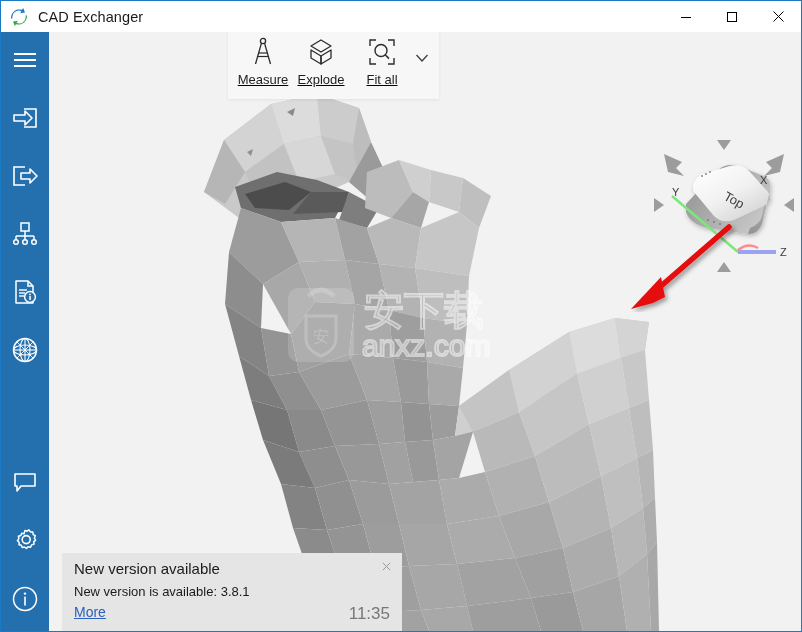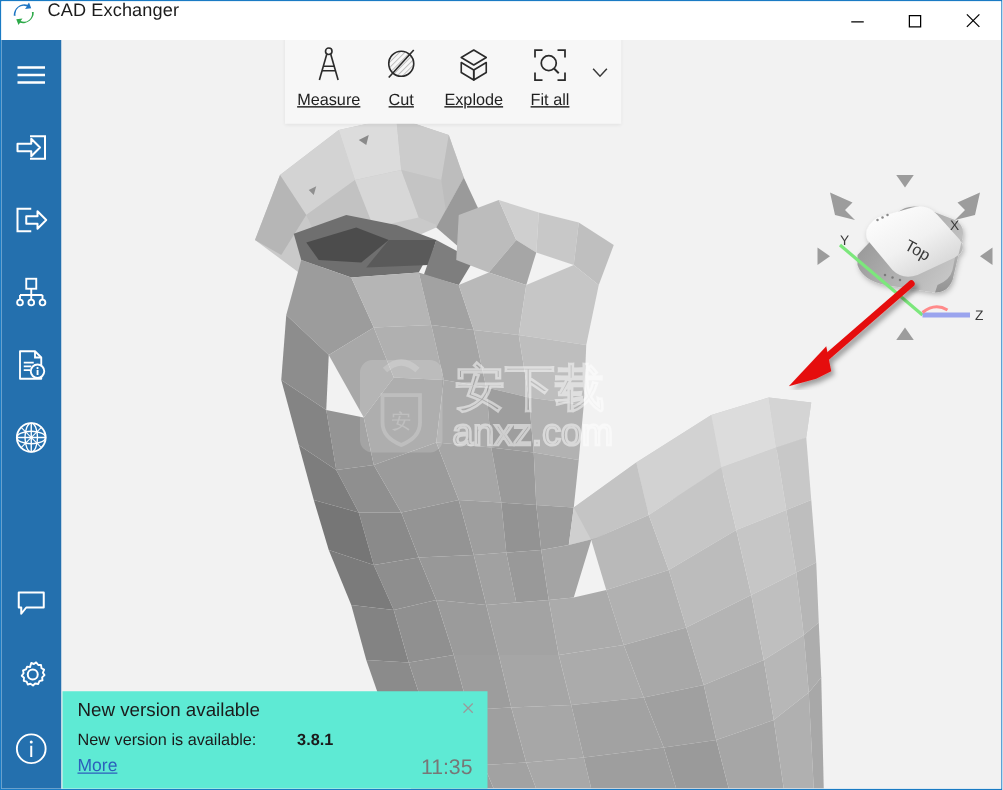--- a/index.html
+++ b/index.html
@@ -25,21 +25,21 @@
   }
 
   
   .titlebar {
     position: absolute;
     left: 0; top: 0;
     width: 800px;
     height: 31px;
     background: #ffffff;
     display: flex;
-    align-items: flex-start;
+    align-items: center;
     z-index: 40;
   }
   .app-logo {
     margin-left: 8px;
     width: 20px; height: 20px;
     display: block;
   }
   .app-title {
     margin-left: 9px;
     font-size: 14.5px;
@@ -169,40 +169,40 @@
     top: 185px;
     width: 160px;
     height: 95px;
     z-index: 18;
     pointer-events: none;
   }
 
   
   .notification {
     position: absolute;
-    left: 49px;
+    left: 61px;
     top: 552px;
     width: 340px;
     height: 78px;
-    background: #5eead4;
+    background: #e5e5e5;
     z-index: 25;
   }
   .notif-title {
     position: absolute;
     left: 12px; top: 7px;
     font-size: 15px;
     color: #1b1b1b;
   }
   .notif-body {
     position: absolute;
     left: 12px; top: 31px;
     font-size: 13px;
     color: #1b1b1b;
   }
-  .notif-body b { font-weight: bold; margin-left: 29px; }
+  .notif-body b { font-weight: normal; }
   .notif-link {
     position: absolute;
     left: 12px; top: 51px;
     font-size: 14px;
     color: #2c5fbb;
     text-decoration: underline;
     cursor: pointer;
   }
   .notif-time {
     position: absolute;
@@ -571,34 +571,20 @@
           <circle cx="13" cy="4" r="2.6" fill="none" stroke="#2b2b2b" stroke-width="1.3"></circle>
           <path d="M11.4 6.4 L5.5 27" fill="none" stroke="#2b2b2b" stroke-width="1.3"></path>
           <path d="M14.6 6.4 L20.5 27" fill="none" stroke="#2b2b2b" stroke-width="1.3"></path>
           <line x1="8.4" y1="16" x2="17.6" y2="16" stroke="#2b2b2b" stroke-width="1.2"></line>
           <line x1="7.6" y1="19.5" x2="18.4" y2="19.5" stroke="#2b2b2b" stroke-width="1.2"></line>
         </svg>
       </span>
       <span class="tlabel">Measure</span>
     </div>
 
-    <div class="tool">
-      <span class="ticon">
-        <svg width="28" height="30" viewBox="0 0 28 30">
-          <defs>
-            <pattern id="hatch" width="3" height="3" patternUnits="userSpaceOnUse" patternTransform="rotate(45)">
-              <line x1="0" y1="0" x2="0" y2="3" stroke="#8a8a8a" stroke-width="0.8"></line>
-            </pattern>
-          </defs>
-          <circle cx="14" cy="14" r="10" fill="url(#hatch)" stroke="#2b2b2b" stroke-width="1.3"></circle>
-          <line x1="4" y1="25" x2="24" y2="3" stroke="#2b2b2b" stroke-width="1.3"></line>
-        </svg>
-      </span>
-      <span class="tlabel">Cut</span>
-    </div>
 
     <div class="tool">
       <span class="ticon">
         <svg width="28" height="30" viewBox="0 0 28 30">
           <path d="M14 3 L24 9 L14 15 L4 9 Z" fill="none" stroke="#2b2b2b" stroke-width="1.3" stroke-linejoin="round"></path>
           <path d="M4 13 L14 19 L14 27 L4 21 Z" fill="none" stroke="#2b2b2b" stroke-width="1.3" stroke-linejoin="round"></path>
           <path d="M24 13 L24 21 L14 27 L14 19 Z" fill="none" stroke="#2b2b2b" stroke-width="1.3" stroke-linejoin="round"></path>
         </svg>
       </span>
       <span class="tlabel">Explode</span>

